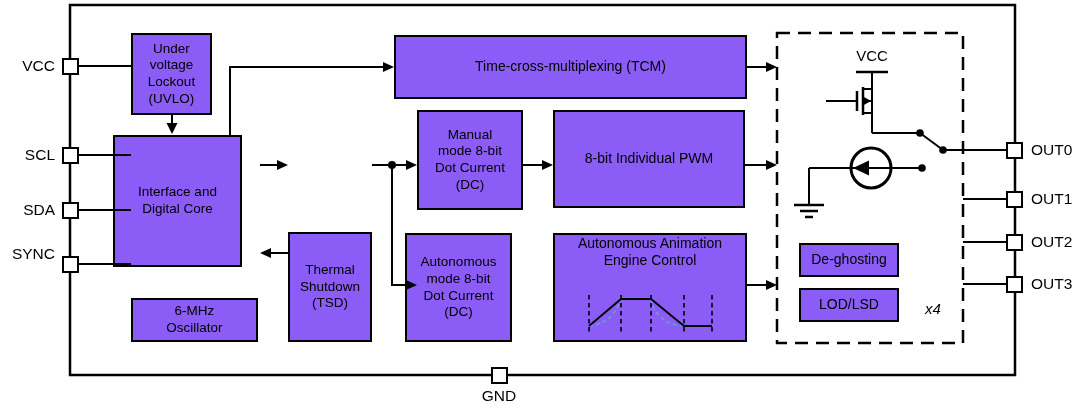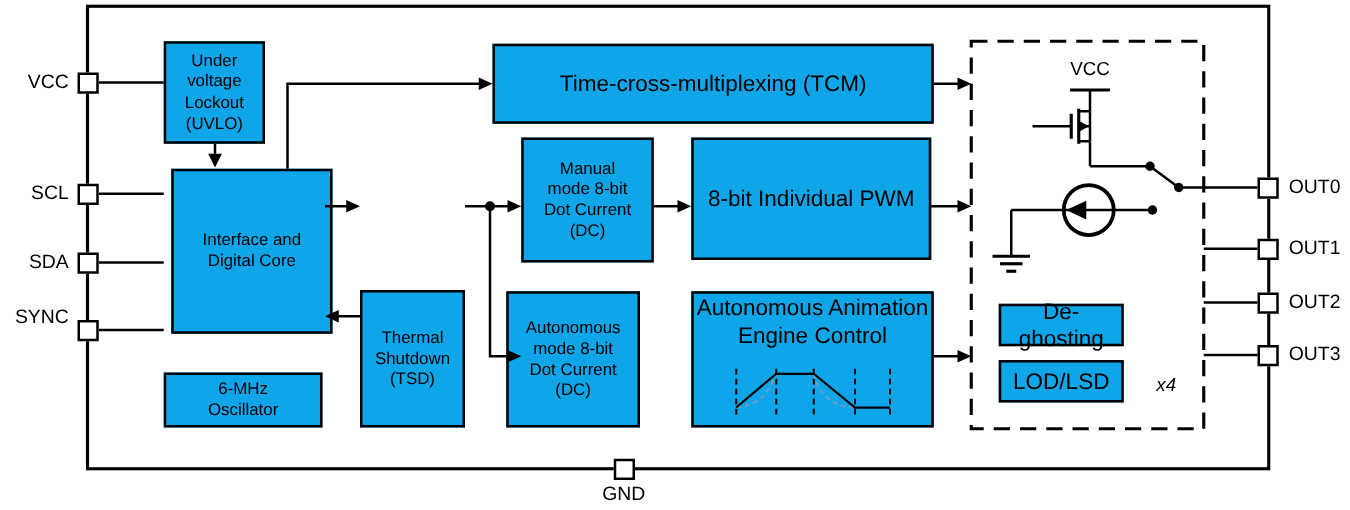--- a/index.html
+++ b/index.html
@@ -8,34 +8,34 @@
     width:1080px;height:408px;
     background:#ffffff;
     font-family:"Liberation Sans", sans-serif;
     color:#000;
     overflow:hidden;
   }
   .block{
     position:absolute;
     box-sizing:border-box;
     border:2.5px solid #000;
-    background:#0ea5e9;
+    background:#8b5cf6;
     display:flex;
     align-items:center;
     justify-content:center;
     text-align:center;
     z-index:1;
   }
   .block-label{
     white-space:pre-line;
     font-size:13.5px;
     line-height:1.24;
     color:#000;
   }
-  .block-label.md{font-size:18px;}
+  .block-label.md{font-size:14px;}
   .block.top-align{align-items:flex-start;padding-top:0;}
   .block.thin{border-width:2px;}
   .pin{
     position:absolute;
     box-sizing:border-box;
     width:17px;height:17px;
     border:2.5px solid #000;
     background:#fff;
     z-index:3;
   }
@@ -71,21 +71,21 @@
 
 <div id="canvas">
 
   <div class="block" style="left:131px;top:33px;width:81px;height:82px">
     <span class="block-label">Under
 voltage
 Lockout
 (UVLO)</span>
   </div>
 
-  <div class="block" style="left:137px;top:135px;width:129px;height:132px">
+  <div class="block" style="left:113px;top:135px;width:129px;height:132px">
     <span class="block-label">Interface and
 Digital Core</span>
   </div>
 
   <div class="block" style="left:131px;top:298px;width:127px;height:44px">
     <span class="block-label">6-MHz
 Oscillator</span>
   </div>
 
 

